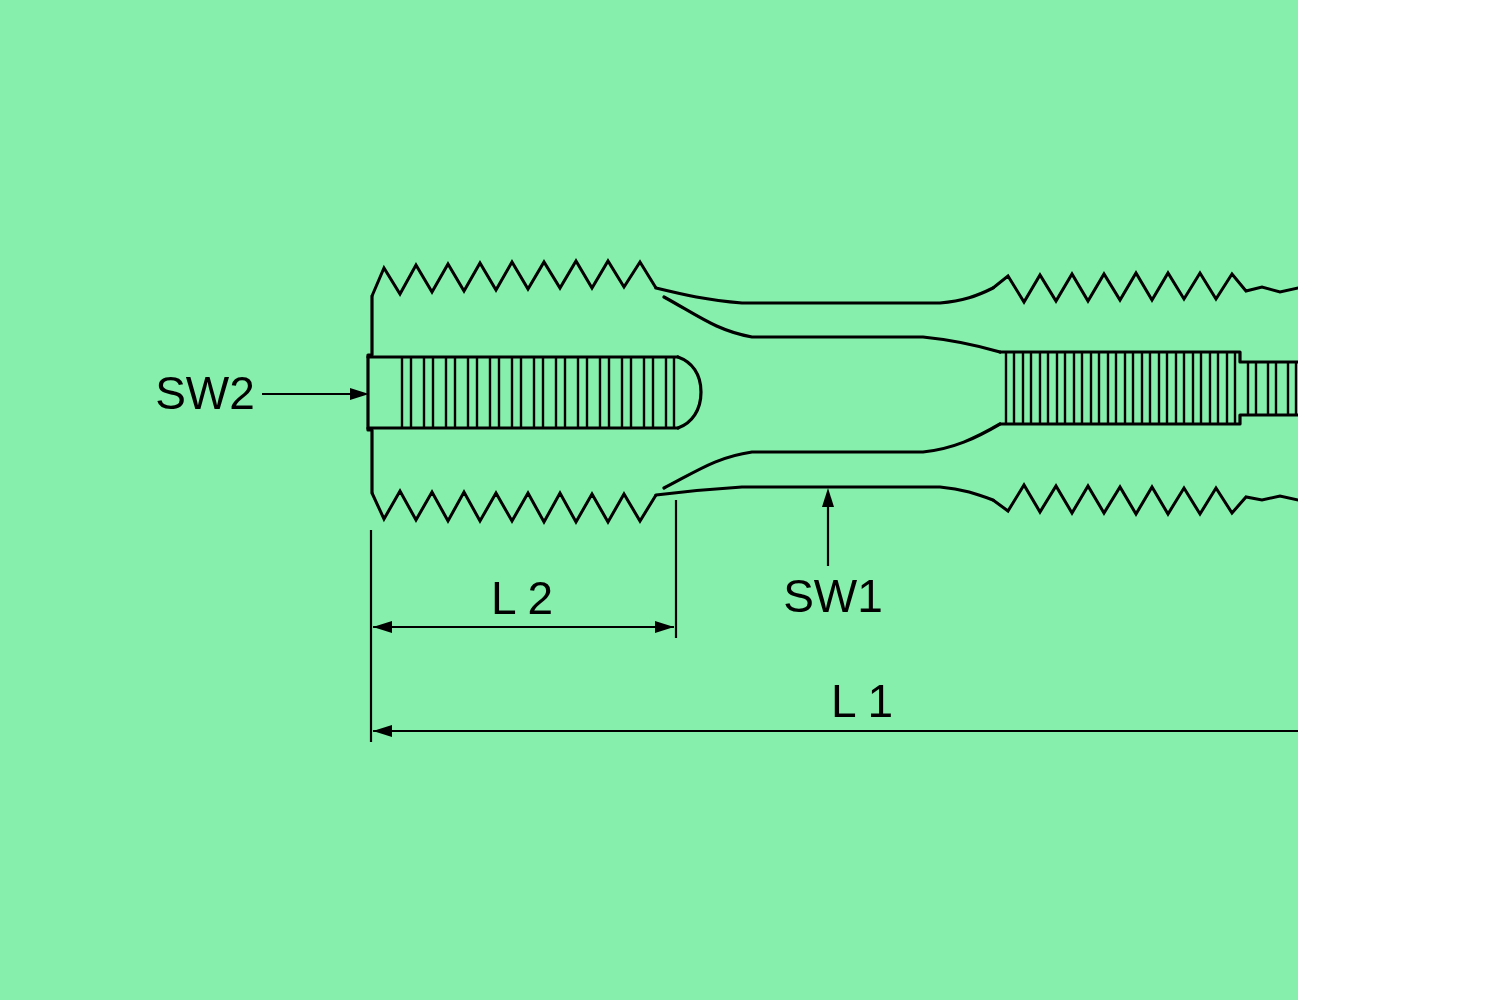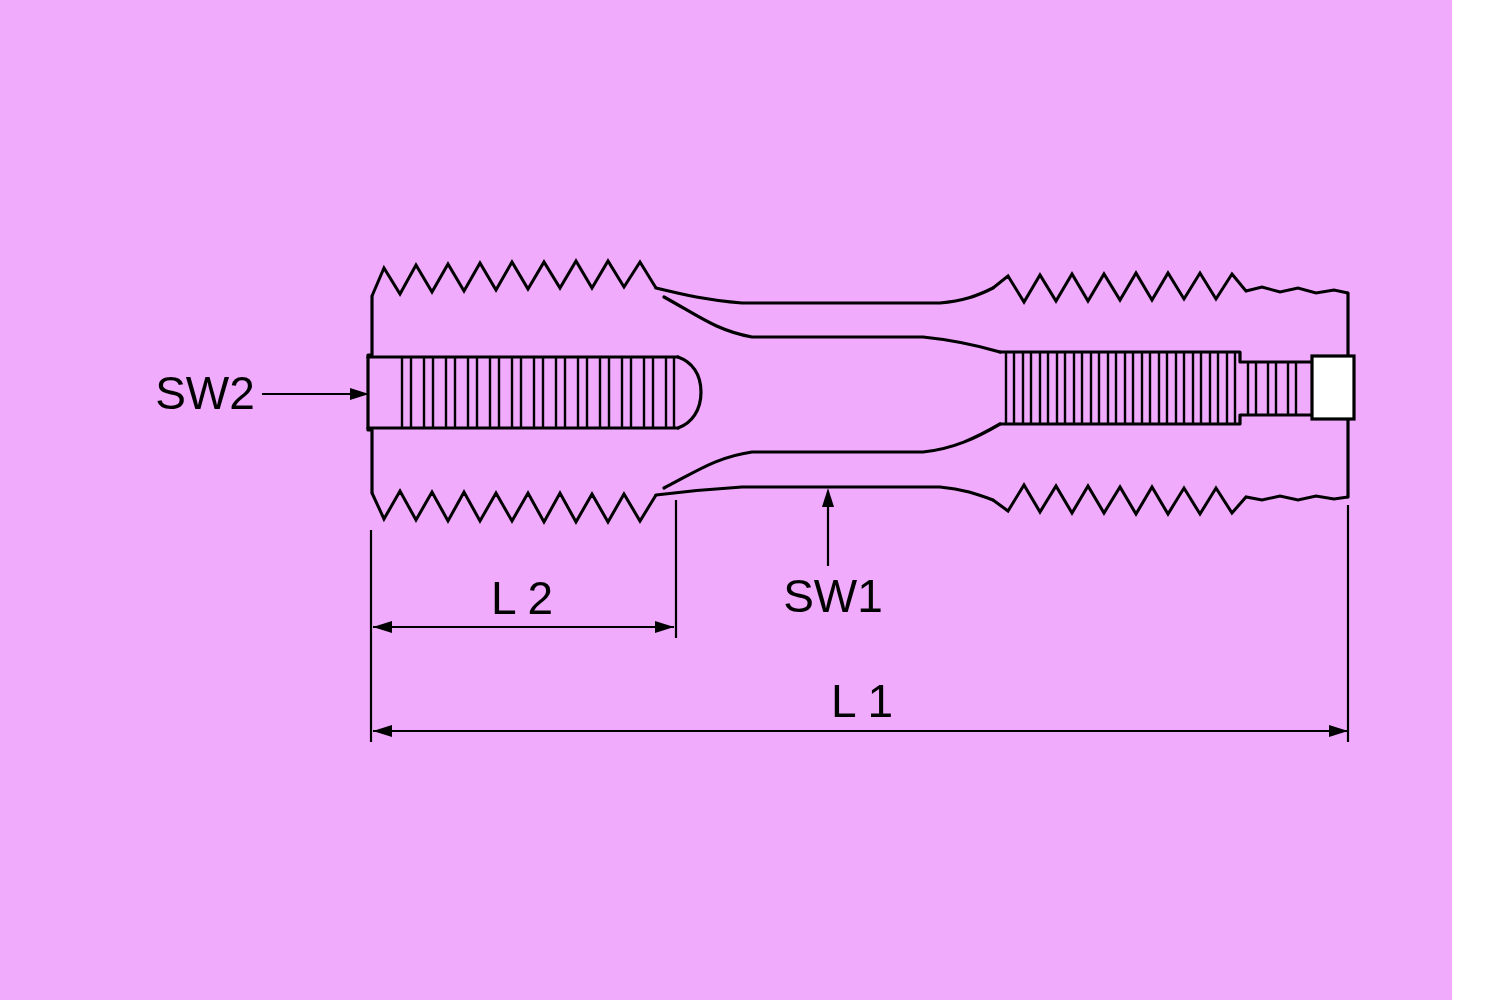--- a/index.html
+++ b/index.html
@@ -2,23 +2,23 @@
 <html><head>
 <meta charset="utf-8">
 <style>
   html, body {
     margin: 0;
     padding: 0;
     background: #ffffff;
   }
   .canvas {
     position: relative;
-    width: 1452px;
+    width: 1298px;
     height: 1000px;
-    background: #f0abfc;
+    background: #86efac;
     overflow: hidden;
     font-family: "Liberation Sans", sans-serif;
   }
   svg { display: block; }
   .outline {
     fill: none;
     stroke: #000000;
     stroke-width: 3.2;
     stroke-linejoin: round;
     stroke-linecap: round;

